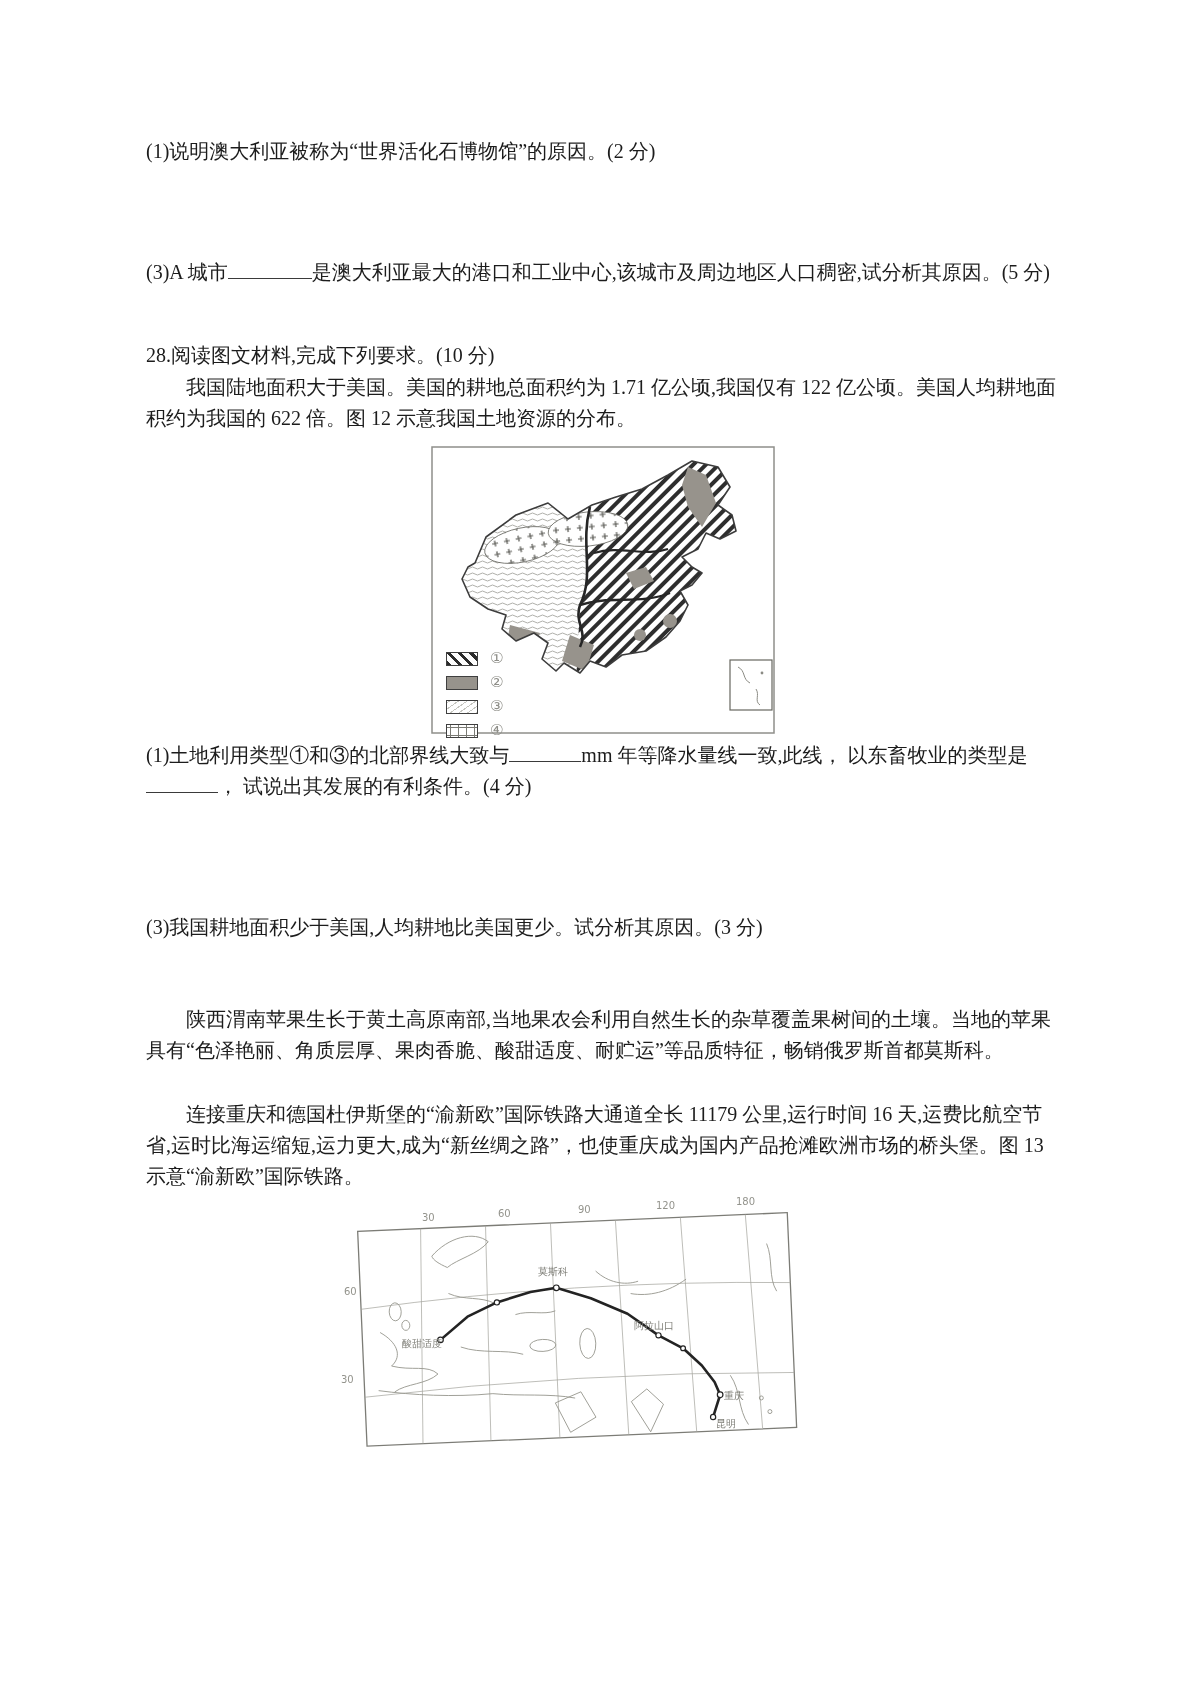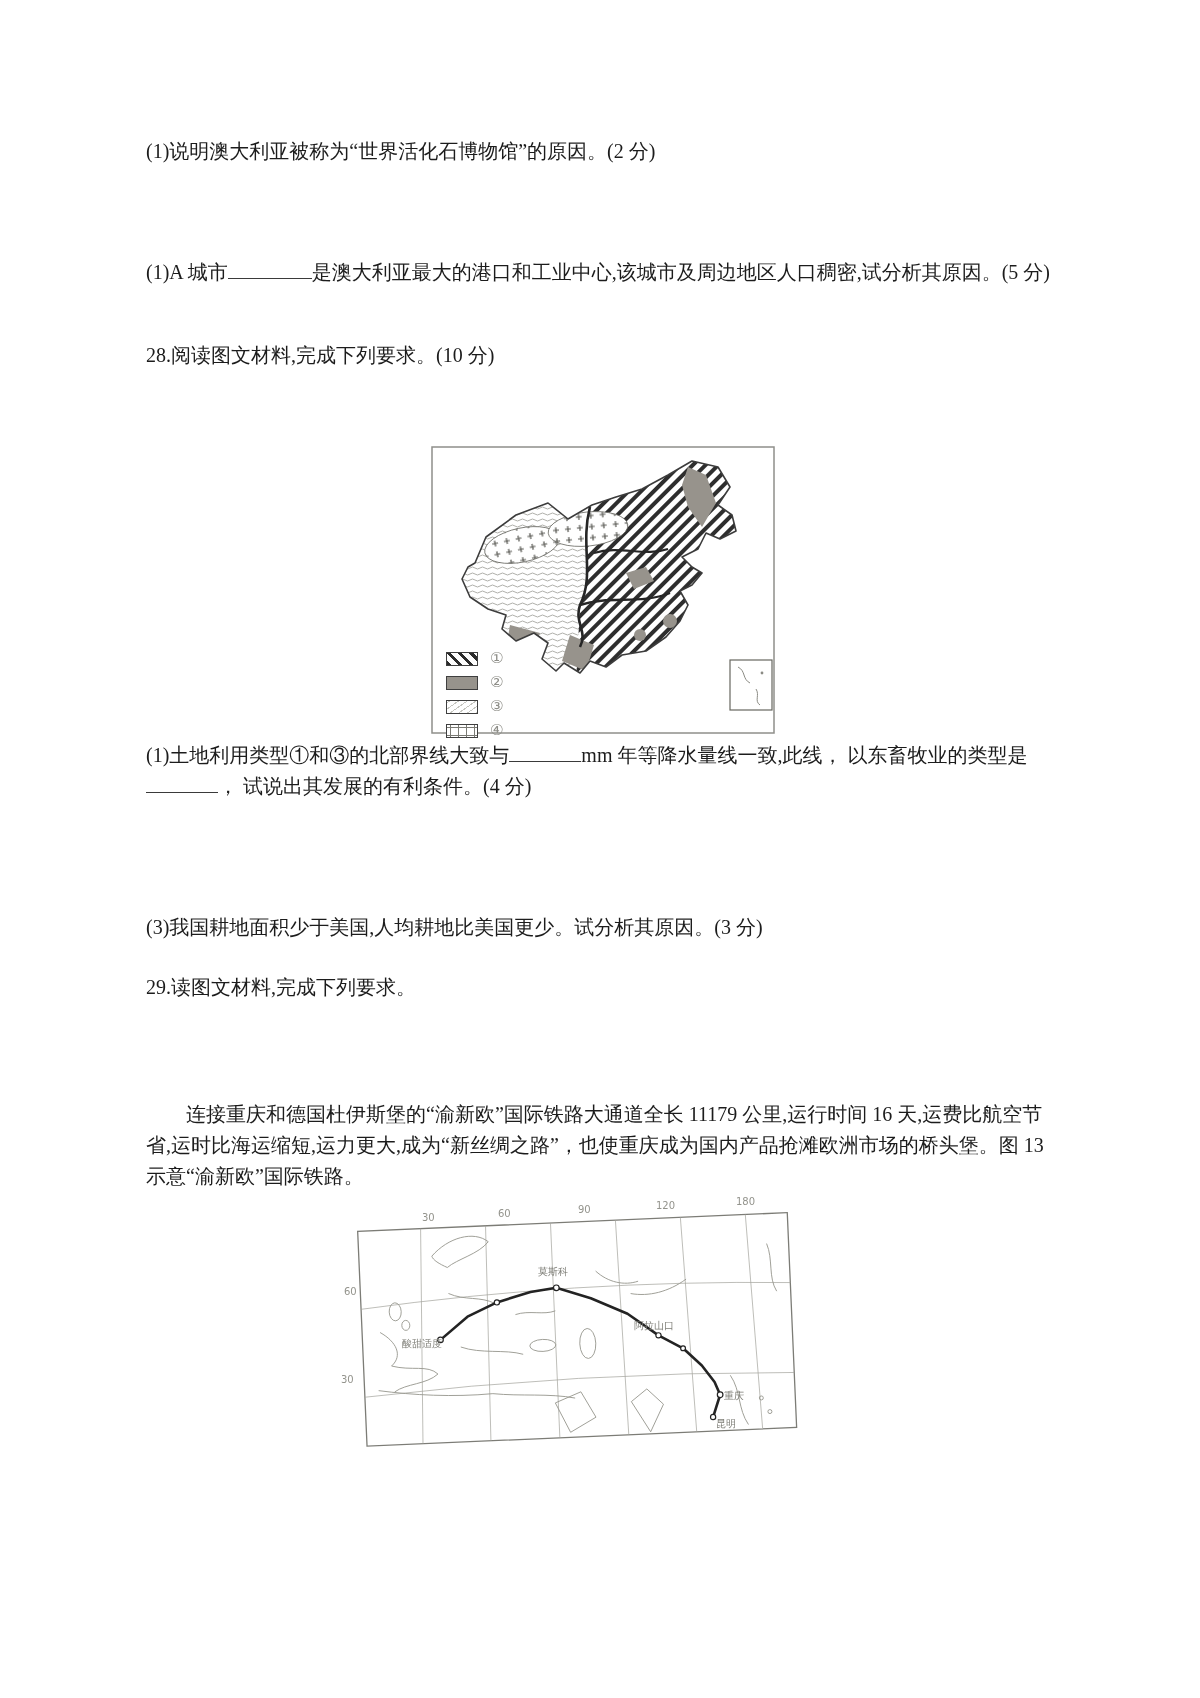--- a/index.html
+++ b/index.html
@@ -26,23 +26,24 @@
   .maplabel{position:absolute;font-size:10px;color:#7d7d76;white-space:nowrap;
             font-family:"DejaVu Sans",sans-serif;line-height:11px}
   .tick{position:absolute;font-size:10px;color:#93938c;font-family:"DejaVu Sans",sans-serif;line-height:11px}
 </style>
 </head>
 <body>
 
 <div class="page">
 
   <p class="tb" style="top:136px">(1)说明澳大利亚被称为“世界活化石博物馆”的原因。(2 分)</p>
-  <p class="tb" style="top:257px"><span>(1)A 城市</span><span class="blank w84"></span><span>是澳大利亚最大的港口和工业中心,该城市及周边地区人口稠密,试分析其原因。(5 分)</span></p>
+  <p class="tb" style="top:257px"><span>(3)A 城市</span><span class="blank w84"></span><span>是澳大利亚最大的港口和工业中心,该城市及周边地区人口稠密,试分析其原因。(5 分)</span></p>
 
   <p class="tb" style="top:340px">28.阅读图文材料,完成下列要求。(10 分)</p>
+  <p class="tb indent" style="top:372px">我国陆地面积大于美国。美国的耕地总面积约为 1.71 亿公顷,我国仅有 122 亿公顷。美国人均耕地面积约为我国的 622 倍。图 12 示意我国土地资源的分布。</p>
 
   <div class="fig" style="top:445px;left:430px;width:346px;height:290px">
     <svg width="346" height="290" viewBox="0 0 346 290">
       <defs>
         <pattern id="patHatch" width="9" height="9" patternTransform="rotate(45)" patternUnits="userSpaceOnUse">
           <rect width="9" height="9" fill="#ffffff"></rect>
             <rect width="4" height="9" fill="#2e2e2e"></rect>
         </pattern>
         <pattern id="patWave" width="10" height="6" patternUnits="userSpaceOnUse">
           <rect width="10" height="6" fill="#ffffff"></rect>
@@ -105,21 +106,21 @@
       <span class="sw sw-plus"></span>
       <span class="leg-label">④</span>
     </div>
   </div>
 
   <p class="tb" style="top:740px"><span>(1)土地利用类型①和③的北部界线大致与</span><span class="blank w72"></span><span>mm 年等降水量线一致,此线， 以东畜牧业的类型是</span><span class="blank w72"></span><span>， 试说出其发展的有利条件。(4 分)</span></p>
 
 
   <p class="tb" style="top:912px">(3)我国耕地面积少于美国,人均耕地比美国更少。试分析其原因。(3 分)</p>
 
-  <p class="tb" style="top:972px">29.读图文材料,完成下列要求。</p>
+  <p class="tb indent" style="top:1004px">陕西渭南苹果生长于黄土高原南部,当地果农会利用自然生长的杂草覆盖果树间的土壤。当地的苹果具有“色泽艳丽、角质层厚、果肉香脆、酸甜适度、耐贮运”等品质特征，畅销俄罗斯首都莫斯科。</p>
   <p class="tb indent" style="top:1099px">连接重庆和德国杜伊斯堡的“渝新欧”国际铁路大通道全长 11179 公里,运行时间 16 天,运费比航空节省,运时比海运缩短,运力更大,成为“新丝绸之路”，也使重庆成为国内产品抢滩欧洲市场的桥头堡。图 13 示意“渝新欧”国际铁路。</p>
 
   <div class="fig" style="top:1192px;left:340px;width:470px;height:268px">
     <svg width="470" height="268" viewBox="0 0 470 268">
       <g transform="rotate(-2.5 235 134)">
 
         <rect x="22" y="30" width="430" height="215" fill="#ffffff" stroke="#7c7c76" stroke-width="1.3"></rect>
 
         <g stroke="#a3a39d" stroke-width="0.7" fill="none">
           <line x1="85" y1="30" x2="78" y2="245"></line>

